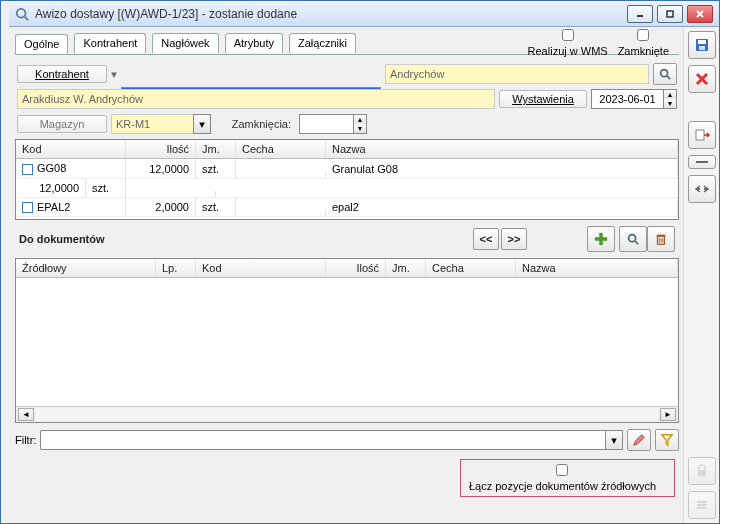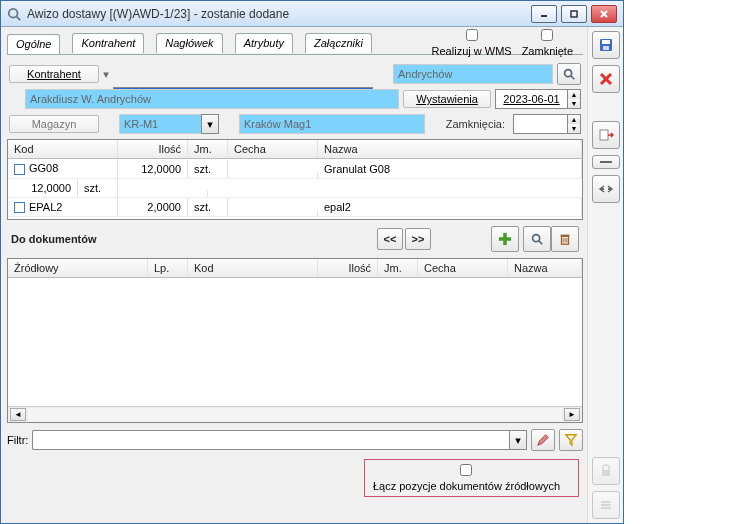--- a/index.html
+++ b/index.html
@@ -1,51 +1,51 @@
 <!DOCTYPE html>
 <html><head>
 <meta charset="utf-8">
 <style>
 * { box-sizing: border-box; margin: 0; padding: 0; font-family: Tahoma, sans-serif; font-size: 11px; }
 body { background: #fff; width: 731px; height: 524px; overflow: hidden; }
 
-.window { width: 624px; height: 524px; border: 1px solid #3a6ea5; background: #f0f0f0; display: flex; flex-direction: column; }
+.window { width: 720px; height: 524px; border: 1px solid #3a6ea5; background: #f0f0f0; display: flex; flex-direction: column; padding-left: 8px; }
 .titlebar { height: 26px; background: linear-gradient(#eaf3fc,#cde0f5); display: flex; align-items: center; padding: 0 6px; border-bottom: 1px solid #8ba7c7; }
 .titlebar .icon { width: 14px; height: 14px; margin-right: 6px; }
 .titlebar .title { flex: 1; color: #333; font-size: 12px; }
 .titlebar .win-btns { display: flex; gap: 4px; }
 .win-btn { width: 26px; height: 18px; border: 1px solid #567; background: linear-gradient(#fafcff,#dbe7f4); border-radius: 2px; display: flex; align-items: center; justify-content: center; cursor: pointer; }
 .win-btn.close { background: linear-gradient(#f49999,#d64545); border-color:#a33; }
 .win-btn svg { width: 10px; height: 10px; }
 
 .body-wrap { flex: 1; display: flex; }
 .main-col { flex: 1; display: flex; flex-direction: column; padding: 4px 4px 6px 6px; gap: 4px; min-width: 0; }
 .right-col { width: 36px; display: flex; flex-direction: column; align-items: center; padding: 4px 4px; gap: 6px; border-left: 1px solid #ddd; background:#f4f4f4; }
 
 .tabs-row { display: flex; align-items: center; border-bottom: 1px solid #9aa; height: 24px; }
-.tab { padding: 3px 8px 4px; border: 1px solid #9aa; border-bottom: none; background: #fdfdfd; margin-right: 12px; border-radius: 3px 3px 0 0; cursor: pointer; font-style: italic; }
+.tab { padding: 3px 8px 4px; border: 1px solid #9aa; border-bottom: none; background: #fdfdfd; margin-right: 6px; border-radius: 3px 3px 0 0; cursor: pointer; }
 .tab.active { background: #fff; font-weight: normal; position: relative; top: 1px; }
 .tabs-row .spacer { flex: 1; }
 .chk-lbl { display: flex; align-items: center; gap: 4px; margin-right: 10px; flex-direction: column; }
 .chk-lbl input { width: 12px; height: 12px; }
 
 .form-block { display: flex; flex-direction: column; gap: 3px; padding: 4px 2px 0; }
 .form-row { display: flex; align-items: center; gap: 4px; height: 22px; }
 .fld-label { border: 1px solid #bbb; background: linear-gradient(#fdfdfd,#eee); padding: 2px 6px; min-width: 90px; text-align: center; border-radius: 2px; white-space: nowrap; }
 .fld-label.btn { text-decoration: underline; cursor: pointer; }
 .inp { border: 1px solid #888; background: #fff; height: 20px; padding: 2px 4px; }
 .inp.sel-blue { background: #3169c6; color: #fff; margin-top: 46px; }
-.inp.ro { background: #7dd3fc; color: #666; border-color: #ccc; margin-left: 16px; }
+.inp.ro { background: #fef9c3; color: #666; border-color: #ccc; }
 .combo { display: flex; }
 .combo .inp { border-right: none; border-radius: 2px 0 0 2px; }
 .combo .drop { width: 18px; height: 20px; border: 1px solid #888; background: linear-gradient(#fafafa,#e4e4e4); display: flex; align-items: center; justify-content: center; cursor: pointer; }
 .icon-btn { width: 24px; height: 22px; border: 1px solid #999; background: linear-gradient(#fdfdfd,#e8e8e8); border-radius: 2px; display: flex; align-items: center; justify-content: center; cursor: pointer; }
 .icon-btn svg { width: 14px; height: 14px; }
 .spin { display: flex; }
-.spin .inp { border-right: none; text-decoration: underline; }
+.spin .inp { border-right: none; }
 .spin .arrows { width: 14px; display: flex; flex-direction: column; border: 1px solid #888; }
 .spin .arrows div { flex: 1; display: flex; align-items: center; justify-content: center; background: linear-gradient(#fafafa,#e4e4e4); font-size: 7px; cursor: pointer; }
 
 .grid { border: 1px solid #888; background: #fff; }
 .grid-head { display: flex; background: linear-gradient(#fdfdfd,#ececec); border-bottom: 1px solid #bbb; }
 .grid-head .gh, .grid-row .gc { padding: 3px 6px; border-right: 1px solid #e2e2e2; overflow: hidden; white-space: nowrap; }
 .grid-head .gh { font-weight: normal; color: #222; }
 .grid-body { min-height: 60px; }
 .grid-row { display: flex; border-bottom: 1px solid #eee; align-items: flex-end; }
 .grid-row .chk { display: inline-block; width: 11px; height: 11px; border: 1px solid #3a7cc9; margin-right: 4px; vertical-align: middle; }
@@ -146,21 +146,20 @@
                 <div>▼</div>
               </div>
           </div>
         </div>
         <div class="form-row">
           <div class="fld-label" style="min-width:90px;color:#777">Magazyn</div>
           <div class="combo">
             <input class="inp ro" style="width: 82px;" value="KR-M1">
             <div class="drop">▾</div>
           </div>
-          <input class="inp ro" style="flex: 1 1 0%;" value="Kraków Mag1">
           <div style="min-width:80px;text-align:right;color:#333;padding-right:4px">Zamknięcia:</div>
           <div class="spin">
             <input class="inp" style="width: 54px;" value="">
             <div class="arrows">
                 <div>▲</div>
                 <div>▼</div>
               </div>
           </div>
         </div>
       </div>

